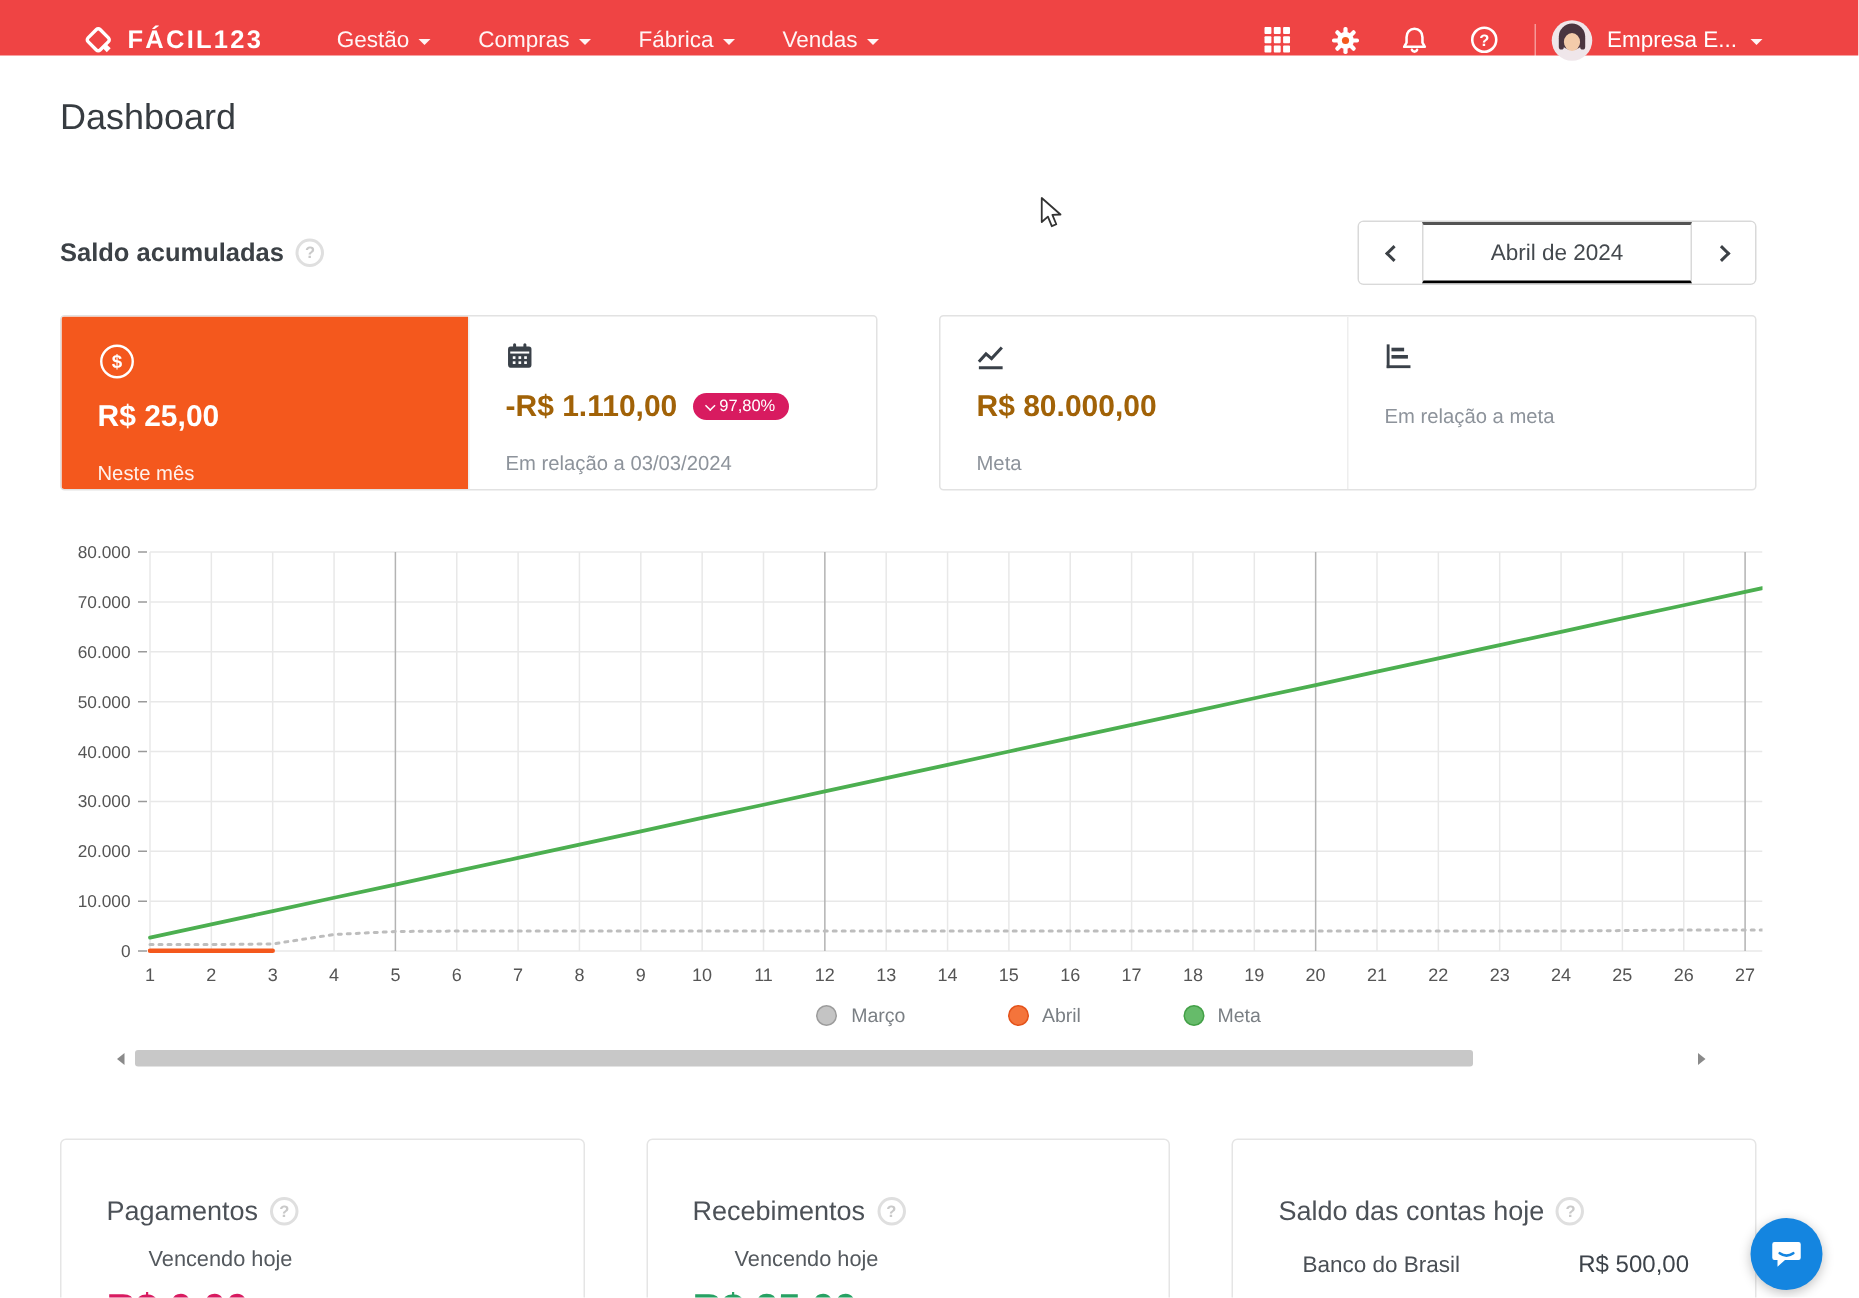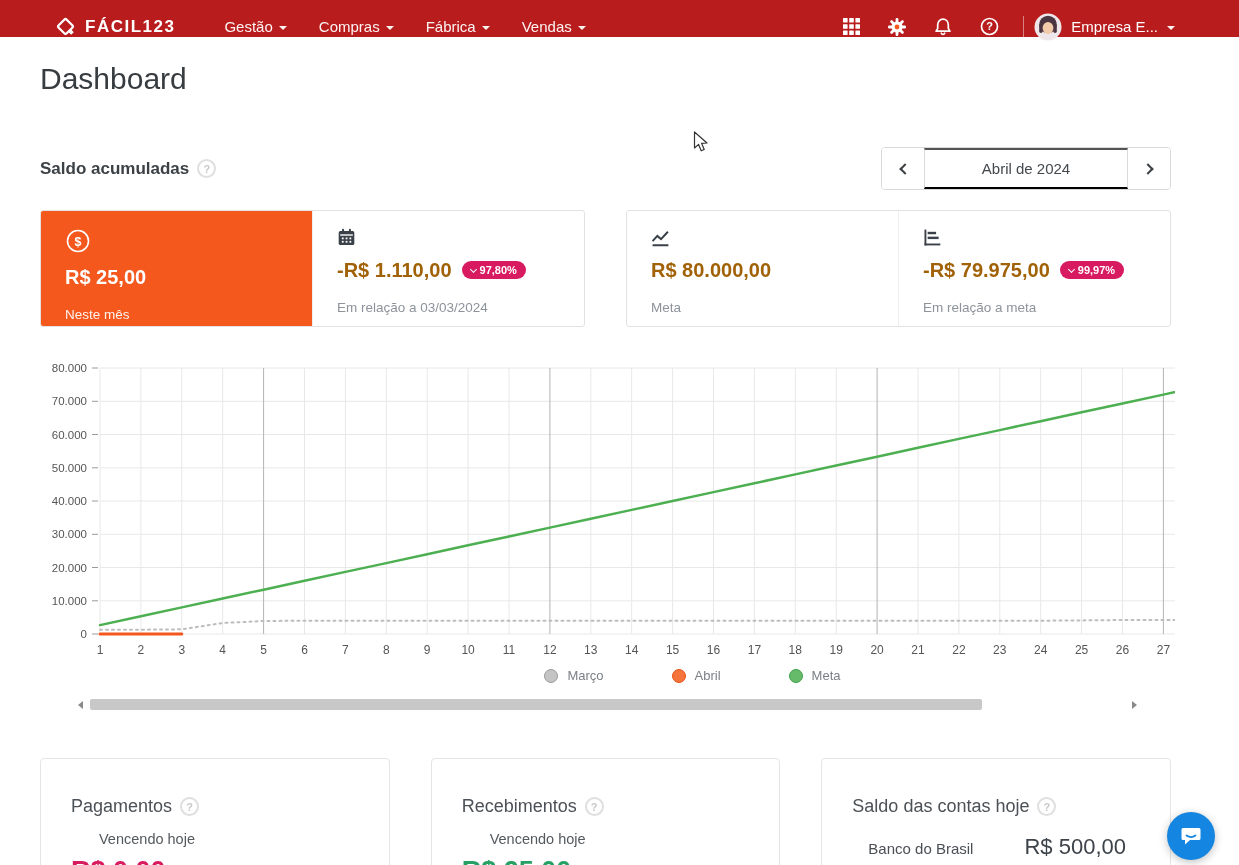--- a/index.html
+++ b/index.html
@@ -1,62 +1,62 @@
 <!DOCTYPE html>
 <html><head>
 <meta charset="utf-8">
 <style>
   * { margin:0; padding:0; box-sizing:border-box; }
   html,body { width:1239px; height:865px; overflow:hidden; background:#fff;
               font-family:"Liberation Sans", sans-serif; position:relative; }
 
   
-  .navbar { height:37px; background:#b91c1c; display:flex; align-items:center; padding:16px 18px 0 55px; }
+  .navbar { height:37px; background:#ef4444; display:flex; align-items:center; padding:16px 18px 0 55px; }
   .brand { display:flex; align-items:center; gap:9px; color:#fff; font-size:17px; font-weight:bold;
            letter-spacing:1.5px; cursor:pointer; }
   .nav-menu { display:flex; align-items:center; margin-left:33px; }
   .nav-item { display:flex; align-items:center; gap:6px; color:rgba(255,255,255,.95); font-size:15px;
               padding:0 16px; height:37px; cursor:pointer; }
   .caret-down { width:0; height:0; border-left:4px solid transparent; border-right:4px solid transparent;
                 border-top:4.5px solid rgba(255,255,255,.95); display:inline-block; margin-top:2px; }
   .nav-right { margin-left:auto; display:flex; align-items:center; }
   .icon-btn { padding:0 13px; height:37px; display:flex; align-items:center; cursor:pointer; }
   .nav-divider { width:1px; height:22px; background:rgba(255,255,255,.45); margin:0 10px; }
   .user-chip { display:flex; align-items:center; gap:9px; color:#fff; font-size:15px; cursor:pointer; padding-right:46px; }
 
   
-  .page-title { margin:24px 0 0 40px; font-size:30px; font-weight:400; color:#373c41; line-height:36px; }
+  .page-title { margin:24px 0 0 40px; font-size:24px; font-weight:400; color:#373c41; line-height:36px; }
 
   .section-row { margin:50px 68px 0 40px; display:flex; justify-content:space-between; align-items:center; height:43px; }
   .section-title { display:flex; align-items:center; gap:8px; font-size:17px; font-weight:bold; color:#3c4146; }
   .help-dot { width:19px; height:19px; border:2px solid #dfdfdf; border-radius:50%; color:#c9c9c9;
               font-size:11px; font-weight:bold; display:flex; align-items:center; justify-content:center; }
 
   .date-nav { display:flex; border:1px solid #d9d9d9; border-radius:4px; background:#fff; height:43px; overflow:hidden; }
   .date-btn { width:42px; display:flex; align-items:center; justify-content:center; cursor:pointer; background:#fff; border:none; }
-  .date-label { width:204px; display:flex; align-items:center; justify-content:center; font-size:15px; color:#44494e;
+  .date-label { width:180px; display:flex; align-items:center; justify-content:center; font-size:15px; color:#44494e;
                 border-left:1px solid #d9d9d9; border-right:1px solid #d9d9d9; cursor:pointer; background:#fff;
                 font-family:"Liberation Sans", sans-serif; }
   .chev { width:8px; height:8px; border-right:2px solid #3c4146; border-bottom:2px solid #3c4146; display:inline-block; }
   .chev.left  { transform:rotate(135deg); margin-left:3px; }
   .chev.right { transform:rotate(-45deg); margin-right:3px; }
 
   
   .cards-row { margin:20px 68px 0 40px; display:flex; gap:41px; }
   .card-group { flex:1; display:flex; border:1px solid #e2e2e2; border-radius:3px; background:#fff; height:117px; overflow:hidden; }
   .stat-cell { flex:1; padding:17px 24px; overflow:hidden; }
   .stat-cell + .stat-cell { border-left:1px solid #eee; }
   .stat-cell.orange { background:#f4581d; border-left:none; }
   .stat-value-row { display:flex; align-items:center; gap:10px; margin-top:7px; }
   .stat-value { font-size:20px; font-weight:bold; color:#a16207; line-height:24px; white-space:nowrap; }
   .orange .stat-value { color:#fff; }
   .stat-label { margin-top:18px; font-size:13.5px; color:#8d939b; white-space:nowrap; }
   .orange .stat-label { color:rgba(255,255,255,.92); }
   .badge { display:inline-flex; align-items:center; gap:4px; background:#d81b60; color:#fff; font-size:11px;
-           font-weight:bold; border-radius:10px; padding:3px 9px; line-height:12px; }
+           font-weight:normal; border-radius:10px; padding:3px 9px; line-height:12px; }
   .bchev { width:5px; height:5px; border-right:1.6px solid #fff; border-bottom:1.6px solid #fff;
            transform:rotate(45deg); display:inline-block; margin-top:-2px; }
 
   
   .chart-wrap { margin:28px 0 0 40px; width:1135px; }
   .legend { display:flex; justify-content:center; gap:68px; margin-top:7px; padding-left:170px; }
   .legend-item { display:flex; align-items:center; gap:9px; font-size:13px; color:#7a7f84; cursor:pointer; }
   .legend-dot { width:14px; height:14px; border-radius:50%; border:1.5px solid; display:inline-block; }
 
   .hscroll { margin:16px 38px 0 38px; display:flex; align-items:center; gap:6px; }
@@ -69,21 +69,21 @@
   
   .bottom-row { margin:48px 68px 0 40px; display:flex; gap:41px; }
   .b-card { flex:1; border:1px solid #e5e5e5; border-radius:4px; background:#fff; height:210px; padding:37px 30px; }
   .b-title { display:flex; align-items:center; gap:8px; font-size:18px; color:#4c5157; }
   .b-sub { margin-top:14px; font-size:14.5px; color:#54595e;margin-left:28px; }
   .b-value { margin-top:9px; font-size:27px; font-weight:bold; line-height:30px; }
   .b-value.pink { color:#d81b60; }
   .b-value.green { color:#27a163; }
   .acct-row { margin-top:17px; display:flex; justify-content:space-between; align-items:baseline; padding:0 14px 0 16px; }
   .acct-name { font-size:15px; color:#4a4f55; }
-  .acct-value { font-size:22px; color:#3d434a; }
+  .acct-value { font-size:16px; color:#3d434a; }
 
   
   .chat-fab { position:absolute; left:1167px; top:812px; width:48px; height:48px; border-radius:50%;
               background:#1485e0; display:flex; align-items:center; justify-content:center; cursor:pointer;
               box-shadow:0 2px 8px rgba(0,0,0,.25); }
   .cursor { position:absolute; left:693px; top:131px; pointer-events:none; }
 </style>
 </head>
 <body>
 
@@ -238,27 +238,20 @@
     </div>
     <div class="stat-cell">
       <svg width="19" height="19" viewBox="0 0 18 18">
         <g fill="#3a4149">
           <rect x="1.4" y="1.5" width="1.8" height="15"></rect>
           <rect x="1.4" y="14.7" width="15" height="1.8"></rect>
           <rect x="4.4" y="3.6" width="8" height="2.3"></rect>
           <rect x="4.4" y="8.2" width="10.4" height="2.3"></rect>
         </g>
       </svg>
-      <div class="stat-value-row">
-        <span class="stat-value">-R$ 79.975,00</span>
-        <span class="badge">
-            <span class="bchev"></span>
-            <span>99,97%</span>
-          </span>
-      </div>
       <div class="stat-label">Em relação a meta</div>
     </div>
   </div>
 </div>
 
 <div class="chart-wrap">
   <svg id="sales-chart" width="1135" height="302">
       <line x1="60" y1="279.0" x2="1135" y2="279.0" stroke="#e8e8e8" stroke-width="1"></line>
       <line x1="52" y1="279.0" x2="58" y2="279.0" stroke="#9a9a9a" stroke-width="1"></line>
       <text x="47" y="283" text-anchor="end" font-size="11.5" fill="#555" font-family="Liberation Sans, sans-serif">0</text>

